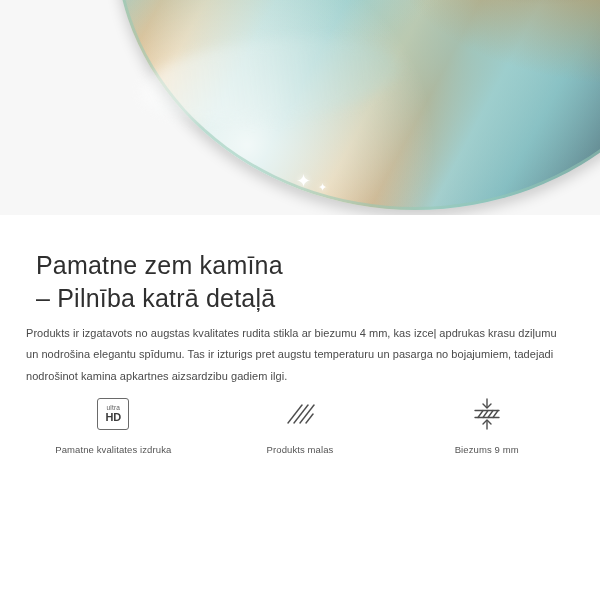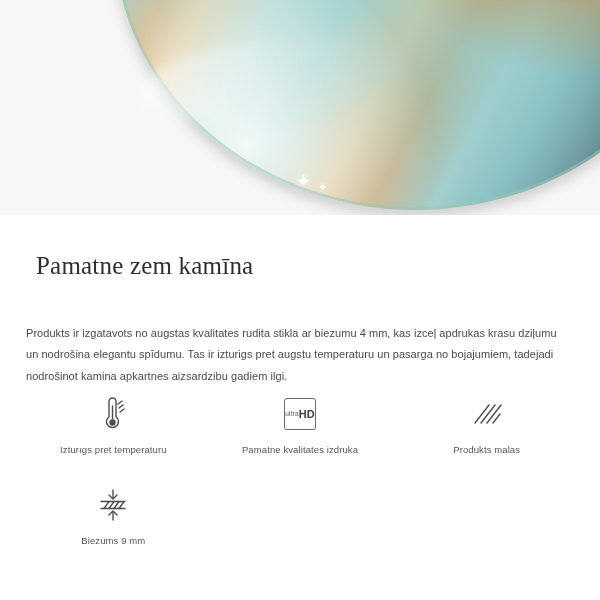--- a/index.html
+++ b/index.html
@@ -92,21 +92,21 @@
   }
   .hero-sparkle.k1 { left: 296px; top: 172px; font-size: 18px; }
   .hero-sparkle.k2 { left: 318px; top: 182px; font-size: 11px; }
 
   
   .heading {
     position: absolute;
     left: 36px;
     top: 232px;
     width: 530px;
-    font-family: Liberation Serif, serif;
+    font-family: Liberation Sans, sans-serif;
     font-size: 25px;
     line-height: 1.32;
     color: #2f2f2f;
     font-weight: 400;
     letter-spacing: 0.2px;
   }
   .heading .line2 { display: block; }
 
   .paragraph {
     position: absolute;
@@ -148,21 +148,21 @@
     color: #555555;
     text-align: center;
     letter-spacing: 0.1px;
   }
   .uhd-box {
     width: 30px;
     height: 30px;
     border: 1.4px solid #6a6a6a;
     border-radius: 3px;
     display: flex;
-    flex-direction: row;
+    flex-direction: column;
     align-items: center;
     justify-content: center;
     line-height: 1;
   }
   .uhd-box .u1 { font-size: 6.5px; color: #5a5a5a; letter-spacing: 0.2px; }
   .uhd-box .u2 { font-size: 11px; font-weight: bold; color: #3c3c3c; margin-top: 1px; }
 </style>
 </head>
 <body>
 
@@ -172,39 +172,27 @@
     <div class="hero-disc"></div>
     <div class="hero-disc-edge"></div>
 
     <div class="hero-streak s3"></div>
     <div class="hero-sparkle k1">✦</div>
     <div class="hero-sparkle k2">✦</div>
   </div>
 
   <h1 class="heading">
     <span>Pamatne zem kamīna</span>
+    <span class="line2">– Pilnība katrā detaļā</span>
   </h1>
 
   <p class="paragraph">Produkts ir izgatavots no augstas kvalitates rudita stikla ar biezumu 4 mm, kas izceļ apdrukas krasu dziļumu un nodrošina elegantu spīdumu. Tas ir izturigs pret augstu temperaturu un pasarga no bojajumiem, tadejadi nodrošinot kamina apkartnes aizsardzibu gadiem ilgi.</p>
 
   <div class="features">
 
-    <div class="feature">
-      <div class="feature-icon">
-        <svg width="34" height="36" viewBox="0 0 34 36" fill="none" stroke="#4d4d4d" stroke-width="1.4" stroke-linecap="round">
-          <path d="M13 5.5a3.5 3.5 0 0 1 7 0v15.2a6 6 0 1 1-7 0z"></path>
-          <line x1="16.5" y1="10" x2="16.5" y2="23"></line>
-          <circle cx="16.5" cy="26.5" r="3.2" fill="#4d4d4d" stroke="none"></circle>
-          <line x1="22" y1="8" x2="26" y2="5"></line>
-          <line x1="23" y1="12" x2="27" y2="9"></line>
-          <line x1="24" y1="16" x2="28" y2="13"></line>
-        </svg>
-      </div>
-      <div class="feature-label">Izturıgs pret temperaturu</div>
-    </div>
 
     <div class="feature">
       <div class="feature-icon">
         <div class="uhd-box">
           <span class="u1">ultra</span>
           <span class="u2">HD</span>
         </div>
       </div>
       <div class="feature-label">Pamatne kvalitates izdruka</div>
     </div>

